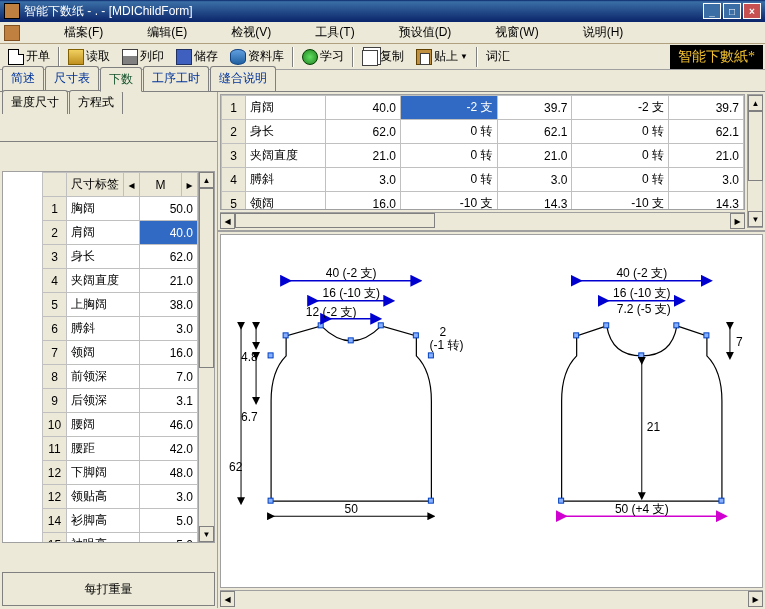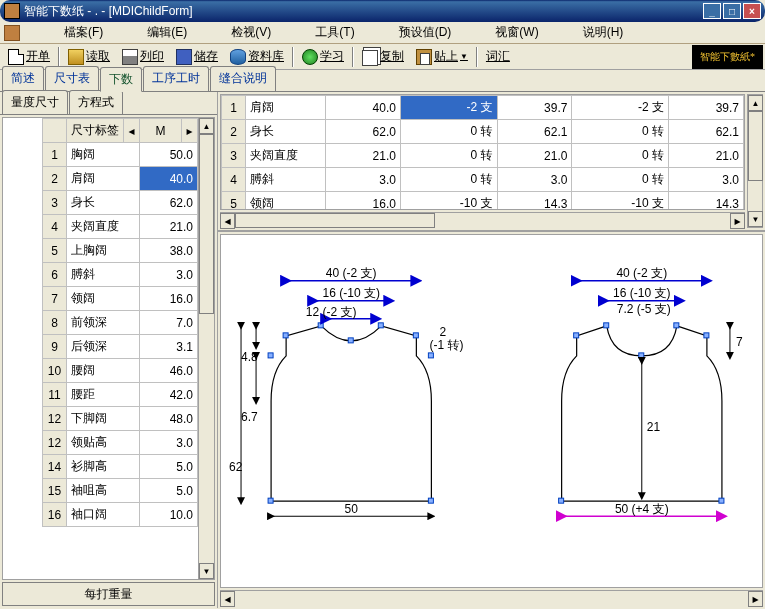--- a/index.html
+++ b/index.html
@@ -1,61 +1,61 @@
 <!DOCTYPE html>
 <html><head>
 <meta charset="utf-8">
 <style>
 * { margin: 0; padding: 0; box-sizing: border-box; font-family: "SimSun", "宋体", sans-serif; font-size: 12px; }
 body { background: #ece9d8; width: 765px; height: 609px; overflow: hidden; }
-.titlebar { height: 22px; background: linear-gradient(#0a246a, #3a6ea5 8%, #0a246a); color: #fff; display: flex; align-items: center; padding: 0 4px; font-size: 12px; border-radius: 10px; }
+.titlebar { height: 22px; background: linear-gradient(#0a246a, #3a6ea5 8%, #0a246a); color: #fff; display: flex; align-items: center; padding: 0 4px; font-size: 12px; }
 .titlebar .ticon { width: 16px; height: 16px; background: #c08040; margin-right: 4px; border: 1px solid #000; }
 .titlebar .title { flex: 1; }
 .titlebar .wbtn { width: 18px; height: 16px; background: #3a6ea5; border: 1px solid #fff; margin-left: 2px; display: flex; align-items: center; justify-content: center; color: #fff; cursor: pointer; font-size: 10px; font-weight: bold;}
 .menubar { height: 22px; background: #ece9d8; display: flex; align-items: center; padding: 0 4px; border-bottom: 1px solid #b0a080; gap: 32px; }
 .menubar .micon { width: 16px; height: 16px; background: #c08040; margin-right: 6px; border: 1px solid #805020; }
 .mitem { padding: 2px 6px; cursor: pointer; }
-.toolbar { height: 26px; background: #ece9d8; display: flex; align-items: center; padding: 0 2px; border-bottom: 1px solid #a0a0a0; text-decoration: underline; }
+.toolbar { height: 26px; background: #ece9d8; display: flex; align-items: center; padding: 0 2px; border-bottom: 1px solid #a0a0a0; }
 .tbtn { height: 22px; padding: 0 4px; display: flex; align-items: center; margin: 0 1px; cursor: pointer; border: 1px solid transparent; }
 .tsep { width: 2px; height: 20px; border-left: 1px solid #808080; border-right: 1px solid #fff; margin: 0 2px; }
 .tbtn .icon { width: 16px; height: 16px; margin-right: 2px; }
 .ic-new { background: #fff; border: 1px solid #000; position: relative; }
 .ic-new:after { content: ""; position: absolute; right: -1px; top: -1px; width: 5px; height: 5px; background: #ece9d8; border-left: 1px solid #000; border-bottom: 1px solid #000; }
 .ic-open { background: linear-gradient(#f0d060, #c09020); border: 1px solid #806000; }
 .ic-save { background: #4060c0; border: 1px solid #203060; }
 .ic-print { background: linear-gradient(#fff 40%, #808080 40%); border: 1px solid #404040; }
 .ic-db { background: linear-gradient(#60a0e0, #2060a0); border: 1px solid #104080; border-radius: 50% / 30%; }
 .ic-check { background: radial-gradient(#60e060, #208020); border: 1px solid #004000; border-radius: 50%; }
 .ic-copy { background: #fff; border: 1px solid #404040; box-shadow: 2px -2px 0 #fff, 2px -2px 0 1px #404040; width: 12px; height: 14px; margin-top:2px; }
 .ic-paste { background: #c09040; border: 1px solid #604000; position: relative; }
 .ic-paste:before { content:""; position:absolute; left:3px; top:3px; width:8px; height:10px; background:#fff; border:1px solid #404040; }
-.brand { margin-left: auto; height: 24px; background: #000; color: #f0c030; padding: 0 8px; display: flex; align-items: center; font-family: "KaiTi", serif; font-size: 10px; }
+.brand { margin-left: auto; height: 24px; background: #000; color: #f0c030; padding: 0 8px; display: flex; align-items: center; font-family: "KaiTi", serif; font-size: 14px; }
 .tabbar { height: 22px; display: flex; align-items: flex-end; padding: 0 2px; background: #ece9d8; border-bottom: 1px solid #808080; }
 .tab { padding: 3px 8px; border: 1px solid #808080; border-bottom: none; background: #ece9d8; margin-right: 1px; cursor: pointer; border-radius: 3px 3px 0 0; color: #003399; }
 .tab.active { background: #ece9d8; position: relative; top: 1px; border-bottom: 1px solid #ece9d8; color: #14532d; font-weight: normal;}
 .content { display: flex; height: 516px; }
-.leftpane { width: 218px; display: flex; flex-direction: column; border-right: 1px solid #a0a0a0; }
+.leftpane { width: 218px; display: flex; flex-direction: column; border-right: 1px solid #a0a0a0; gap: 27px; }
 .subtabbar { height: 22px; display: flex; align-items: flex-end; padding: 2px 2px 0 2px; }
 .subtab { padding: 3px 8px; border: 1px solid #808080; border-bottom: none; background: #ece9d8; margin-right: 1px; cursor: pointer; border-radius: 3px 3px 0 0; }
 .subtab.active { background: #ece9d8; position: relative; }
 .subtabline { border-bottom: 1px solid #808080; margin-bottom: 2px; }
 .dims-grid { flex: 1; overflow: hidden; position: relative; margin: 0 2px; border: 1px solid #a0a0a0; background: #fff; }
 .gridwrap { display: flex; height: 100%; padding-left: 39px; }
 .gridinner { flex: 1; overflow-y: auto; overflow-x: hidden; }
 table.dg { border-collapse: collapse; width: 100%; }
 table.dg th, table.dg td { border: 1px solid #c0c0c0; padding: 3px 4px; height: 22px; }
 table.dg th { background: #ece9d8; font-weight: normal; text-align: center; }
 table.dg td.rh { background: #ece9d8; text-align: center; width: 24px; }
 table.dg td.label { text-align: left; }
 table.dg td.val { text-align: right; width: 48px; }
 table.dg td.sel { background: #316ac5; color: #fff; }
 .vscroll { width: 16px; background: #ece9d8; border-left: 1px solid #a0a0a0; position: relative; }
 .sbtn { width: 15px; height: 16px; background: #ece9d8; border: 1px solid #808080; display:flex; align-items:center; justify-content:center; cursor:pointer; font-size:8px;}
 .sthumb { position:absolute; left:0; width:15px; background: #ece9d8; border:1px solid #808080; }
-.footer-btn { height: 24px; margin: 2px; display:flex; align-items:center; justify-content:center; border: 1px solid #808080; background: #ece9d8; cursor:pointer; }
+.footer-btn { height: 34px; margin: 2px; display:flex; align-items:center; justify-content:center; border: 1px solid #808080; background: #ece9d8; cursor:pointer; }
 .rightpane { flex: 1; display: flex; flex-direction: column; }
 .toppane { height: 140px; display: flex; border-bottom: 2px solid #a0a0a0; }
 .topgridw { flex:1; border: 1px solid #a0a0a0; background:#fff; margin: 2px; overflow:hidden; }
 table.tg { border-collapse: collapse; width: 100%;}
 table.tg td, table.tg th { border: 1px solid #c0c0c0; padding: 3px 4px; height: 22px; text-align:right; }
 table.tg td.rh { background:#ece9d8; text-align:center; width:24px;}
 table.tg td.lbl { text-align:left; width:80px;}
 table.tg td.sel { background:#316ac5; color:#fff; }
 .hsb { height:16px; background:#ece9d8; border-top:1px solid #a0a0a0; margin: 0 2px 2px 2px; display:flex;}
 .diagram { flex: 1; background: #fff; margin: 2px; border: 1px solid #a0a0a0; position: relative; overflow:hidden;}

